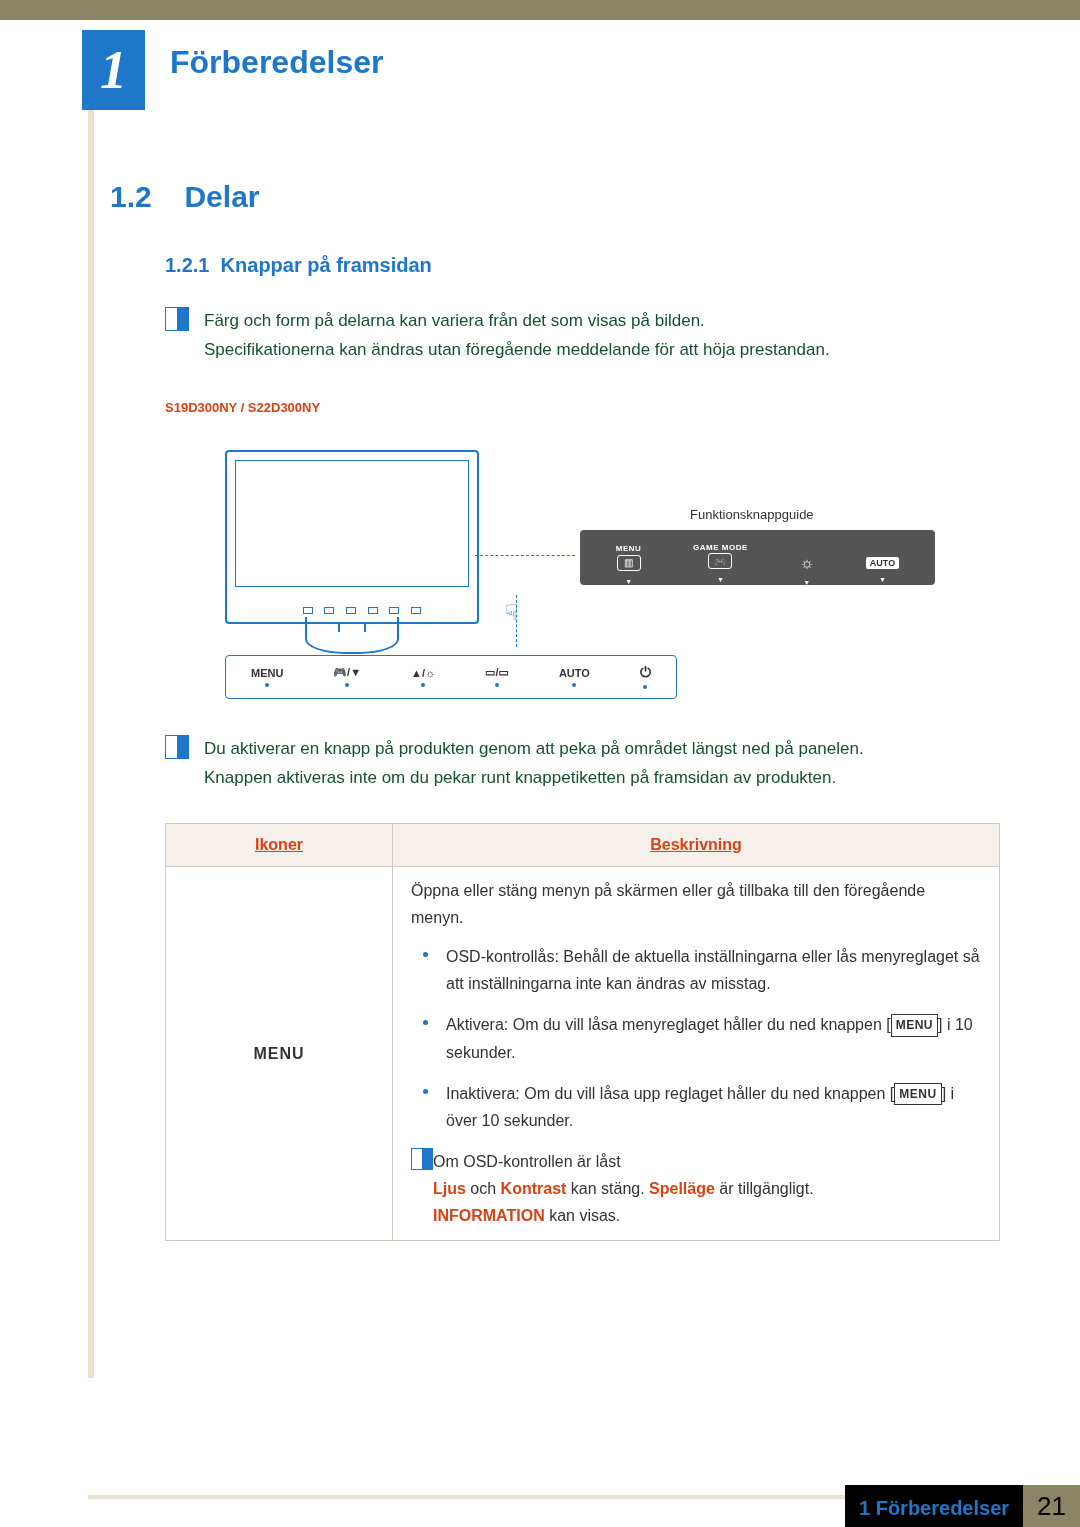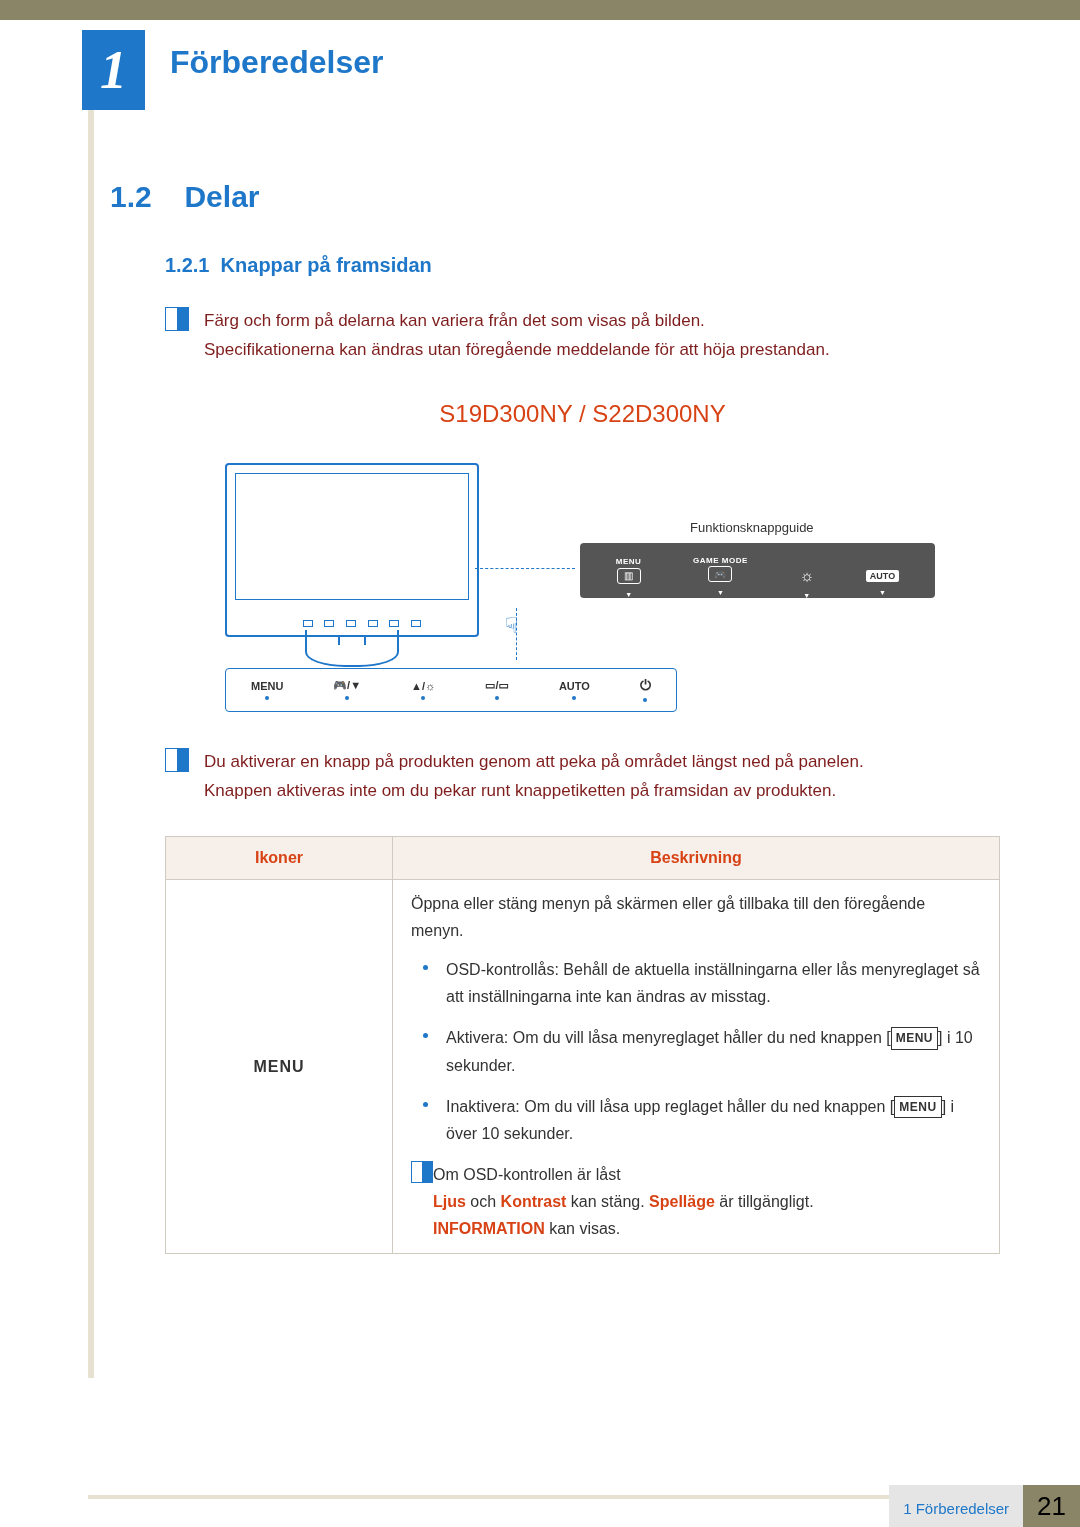--- a/index.html
+++ b/index.html
@@ -92,30 +92,29 @@
   .note-icon {
     flex: 0 0 auto;
     width: 22px;
     height: 22px;
     border: 1px solid #1e77c8;
     background: linear-gradient(to right, #fff 50%, #1e77c8 50%);
     position: relative;
   }
   .note-text {
     font-size: 17px;
-    color: #7f1d1d;
+    color: #14532d;
     line-height: 1.7;
   }
   .model-heading {
     margin-top: 35px;
     margin-left: 55px;
     color: #d84315;
-    font-size: 24px;
-    font-weight: normal;
-    text-align: center;
+    font-size: 13px;
+    font-weight: bold;
   }
   .diagram-area {
     margin-top: 20px;
     margin-left: 100px;
     width: 720px;
     height: 270px;
     position: relative;
   }
   .monitor {
     position: absolute;
@@ -281,20 +280,21 @@
     border-collapse: collapse;
   }
   table.desc th {
     background: #f7efe9;
     color: #d84315;
     font-size: 16px;
     font-weight: bold;
     padding: 12px;
     border: 1px solid #d0cbc0;
     text-align: center;
+    text-decoration: underline;
   }
   table.desc td {
     border: 1px solid #d0cbc0;
     padding: 10px 18px;
     font-size: 16px;
     vertical-align: middle;
     line-height: 1.7;
   }
   table.desc td.icon-cell {
     text-align: center;
@@ -351,27 +351,28 @@
   }
   .footer-strip {
     position: absolute;
     left: 88px;
     bottom: 28px;
     right: 0;
     height: 4px;
     background: #e6e1d0;
   }
   .footer-label {
-    background: #e5e5e5;
+    background: #000000;
     color: #1e77c8;
-    font-size: 15px;
+    font-size: 20px;
     display: flex;
     align-items: center;
     padding: 0 14px;
     border-top: 4px solid transparent;
+    font-weight: bold;
   }
   .footer-page {
     background: #8a8567;
     color: #000000;
     font-size: 26px;
     font-weight: normal;
     display: flex;
     align-items: center;
     padding: 0 14px;
   }

